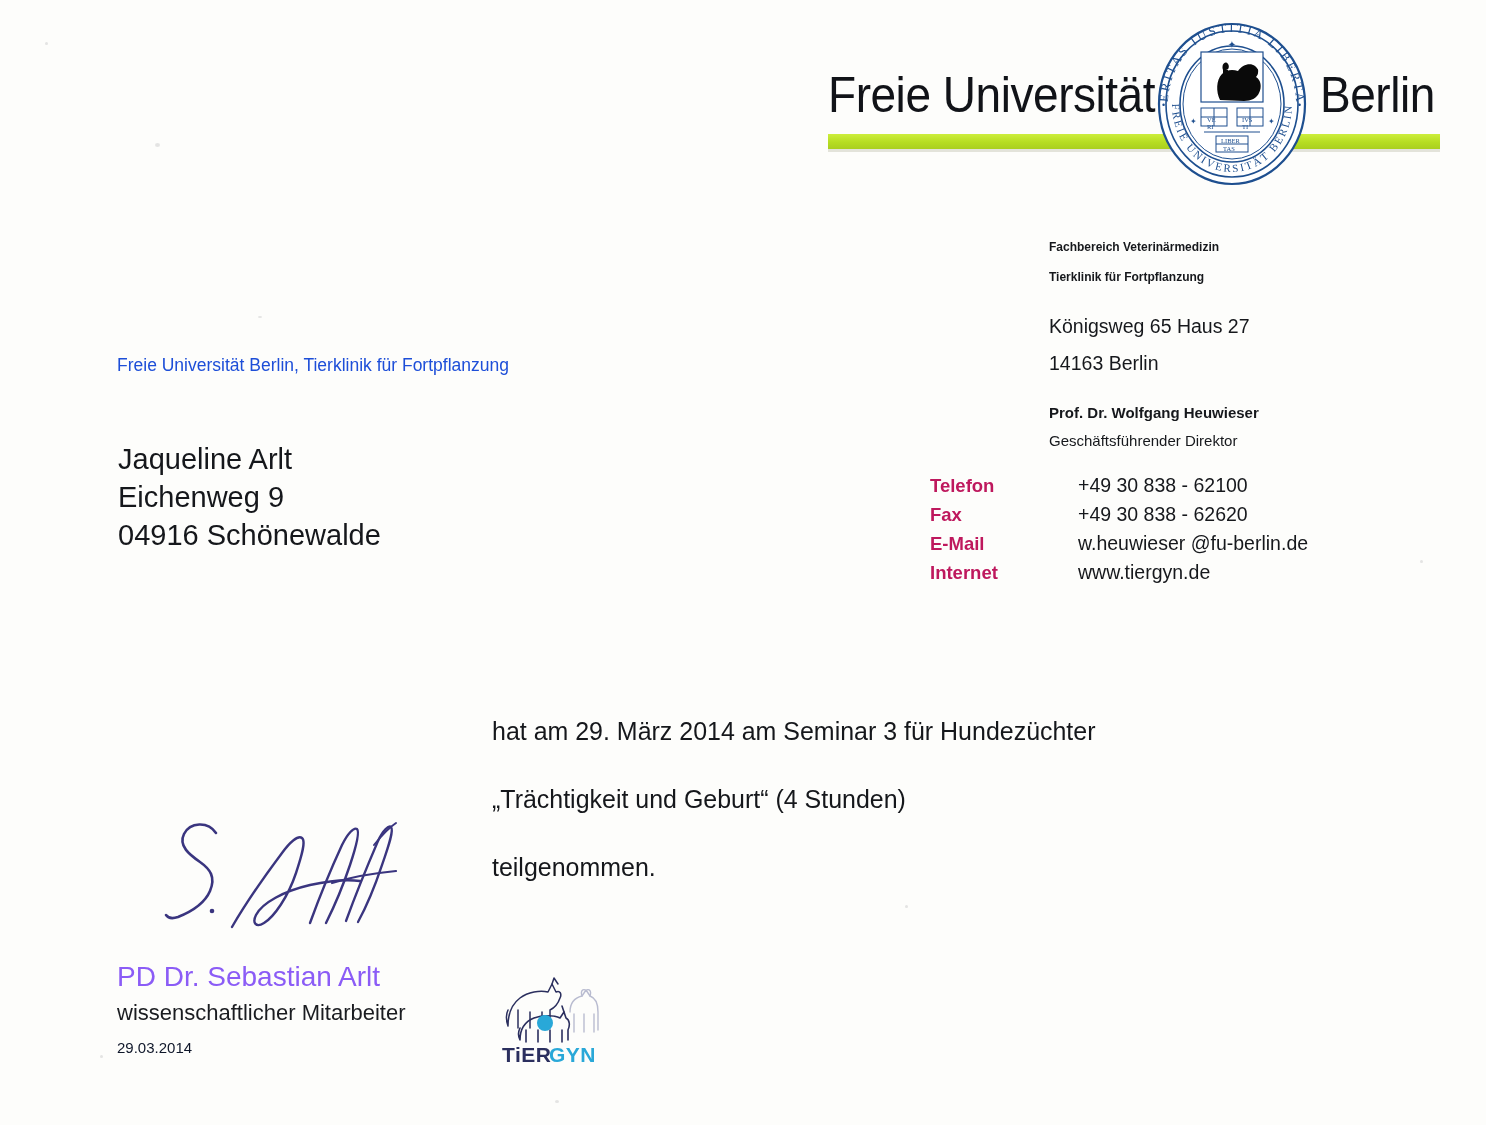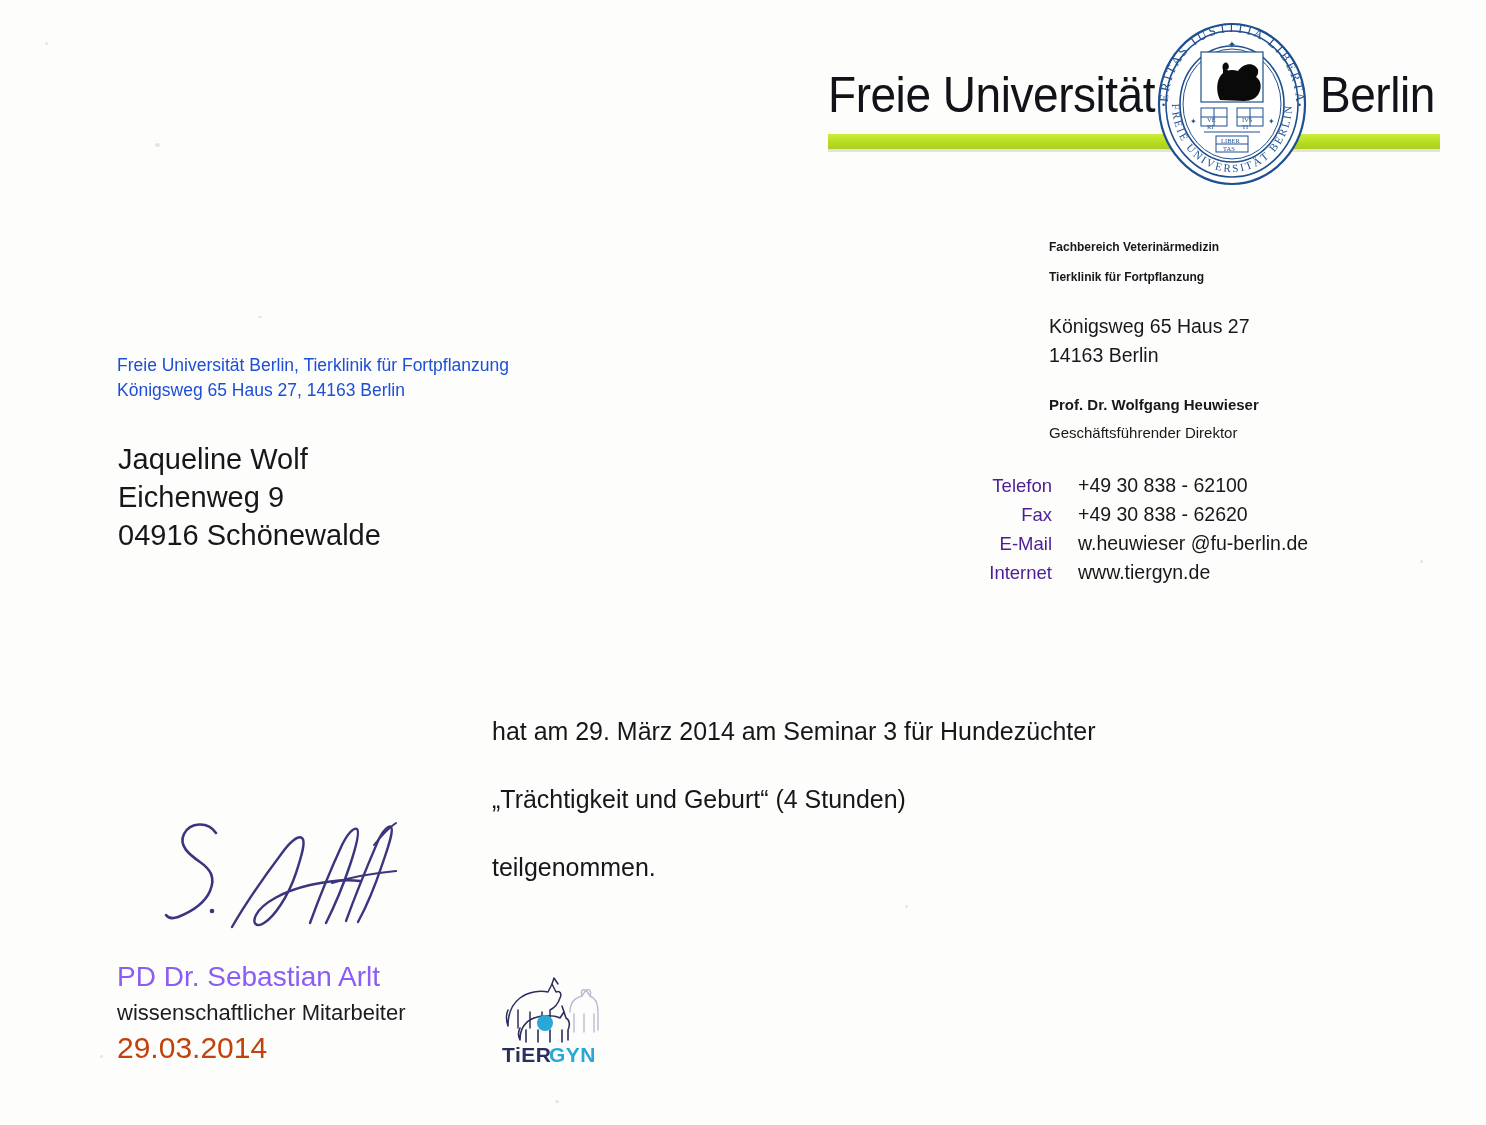--- a/index.html
+++ b/index.html
@@ -125,24 +125,24 @@
     top: 474px;
     width: 430px;
   }
   .crow {
     display: flex;
     align-items: baseline;
     height: 29px;
   }
   .clabel {
     width: 122px;
-    text-align: right;
+    text-align: left;
     font-size: 18.5px;
-    font-weight: normal;
-    color: #4c1d95;
+    font-weight: bold;
+    color: #be185d;
     white-space: nowrap;
   }
   .cvalue {
     margin-left: 26px;
     font-size: 19.5px;
     color: #16181c;
     white-space: nowrap;
   }
 
   
@@ -200,23 +200,23 @@
     color: #8b5cf6;
     white-space: nowrap;
   }
   .signer-role {
     font-size: 22px;
     line-height: 34px;
     color: #1a1c20;
     white-space: nowrap;
   }
   .signer-date {
-    font-size: 30px;
+    font-size: 15px;
     line-height: 36px;
-    color: #c2410c;
+    color: #0f172a;
     white-space: nowrap;
   }
 
   
   .tiergyn {
     position: absolute;
     left: 496px;
     top: 968px;
     width: 108px;
     height: 98px;
@@ -289,21 +289,21 @@
       <text x="77" y="139" font-size="6.5" fill="#1e4f8f" font-family="'Liberation Serif', serif">TAS</text>
       <text x="44" y="112" font-size="8" fill="#1e4f8f">✦</text>
       <text x="122" y="112" font-size="8" fill="#1e4f8f">✦</text>
     </svg>
   </div>
 
   <div class="contact">
     <div class="dept">Fachbereich Veterinärmedizin</div>
     <div class="dept">Tierklinik für Fortpflanzung</div>
     <div class="addr">Königsweg 65 Haus 27</div>
-    <div class="addr" style="margin-top:0">14163 Berlin</div>
+    <div class="addr" style="margin-top:8px">14163 Berlin</div>
     <div class="person">Prof. Dr. Wolfgang Heuwieser</div>
     <div class="role">Geschäftsführender Direktor</div>
   </div>
 
   <div class="ctable">
     <div class="crow">
       <div class="clabel">Telefon</div>
       <div class="cvalue">+49 30 838 - 62100</div>
     </div>
     <div class="crow">
@@ -315,25 +315,24 @@
       <div class="cvalue">w.heuwieser @fu-berlin.de</div>
     </div>
     <div class="crow">
       <div class="clabel">Internet</div>
       <div class="cvalue">www.tiergyn.de</div>
     </div>
   </div>
 
   <div class="sender">
     <div>Freie Universität Berlin, Tierklinik für Fortpflanzung</div>
-    <div>Königsweg 65 Haus 27, 14163 Berlin</div>
   </div>
 
   <div class="recipient">
-    <div>Jaqueline Wolf</div>
+    <div>Jaqueline Arlt</div>
     <div>Eichenweg 9</div>
     <div>04916 Schönewalde</div>
   </div>
 
   <div class="body-text">
     <div class="body-line">hat am 29. März 2014 am Seminar 3 für Hundezüchter</div>
     <div class="body-line">„Trächtigkeit und Geburt“ (4 Stunden)</div>
     <div class="body-line">teilgenommen.</div>
   </div>
 

